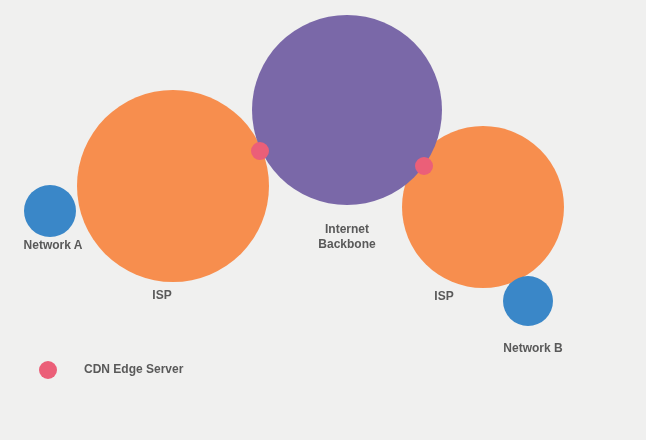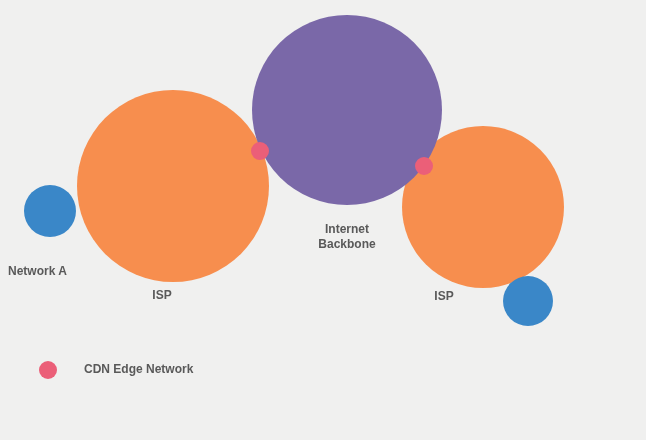--- a/index.html
+++ b/index.html
@@ -35,21 +35,21 @@
   .backbone       { left: 252px; top: 15px;  width: 190px; height: 190px; }
   .isp-left       { left: 77px;  top: 90px;  width: 192px; height: 192px; }
   .isp-right      { left: 402px; top: 126px; width: 162px; height: 162px; }
   .network-a      { left: 24px;  top: 185px; width: 52px;  height: 52px; }
   .network-b      { left: 503px; top: 276px; width: 50px;  height: 50px; }
   .edge-dot-left  { left: 251px; top: 142px; width: 18px;  height: 18px; }
   .edge-dot-right { left: 415px; top: 157px; width: 18px;  height: 18px; }
   .legend-dot     { left: 39px;  top: 361px; width: 18px;  height: 18px; }
 
   
-  .label-network-a { left: 8px;   top: 264px; width: 90px;  text-align: left; }
+  .label-network-a { left: 8px;   top: 238px; width: 90px;  text-align: center; }
   .label-isp-left  { left: 132px; top: 288px; width: 60px;  text-align: center; }
   .label-backbone  { left: 297px; top: 222px; width: 100px; text-align: center; }
   .label-isp-right { left: 414px; top: 289px; width: 60px;  text-align: center; }
   .label-network-b { left: 488px; top: 341px; width: 90px;  text-align: center; }
   .label-legend    { left: 84px;  top: 362px; }
 </style>
 </head>
 <body>
 
 <div class="canvas">
@@ -69,18 +69,19 @@
   <div class="circle edge-dot-right" style="background-color: rgb(235, 95, 120);"></div>
 
   <div class="node-label label-network-a">Network A</div>
 
   <div class="node-label label-isp-left">ISP</div>
 
   <div class="node-label label-backbone center-text">Internet Backbone</div>
 
   <div class="node-label label-isp-right">ISP</div>
 
+  <div class="node-label label-network-b">Network B</div>
 
   <div class="circle legend-dot" style="background-color: rgb(235, 95, 120);"></div>
 
-  <div class="node-label label-legend">CDN Edge Network</div>
+  <div class="node-label label-legend">CDN Edge Server</div>
 
 </div>
 
 </body></html>

